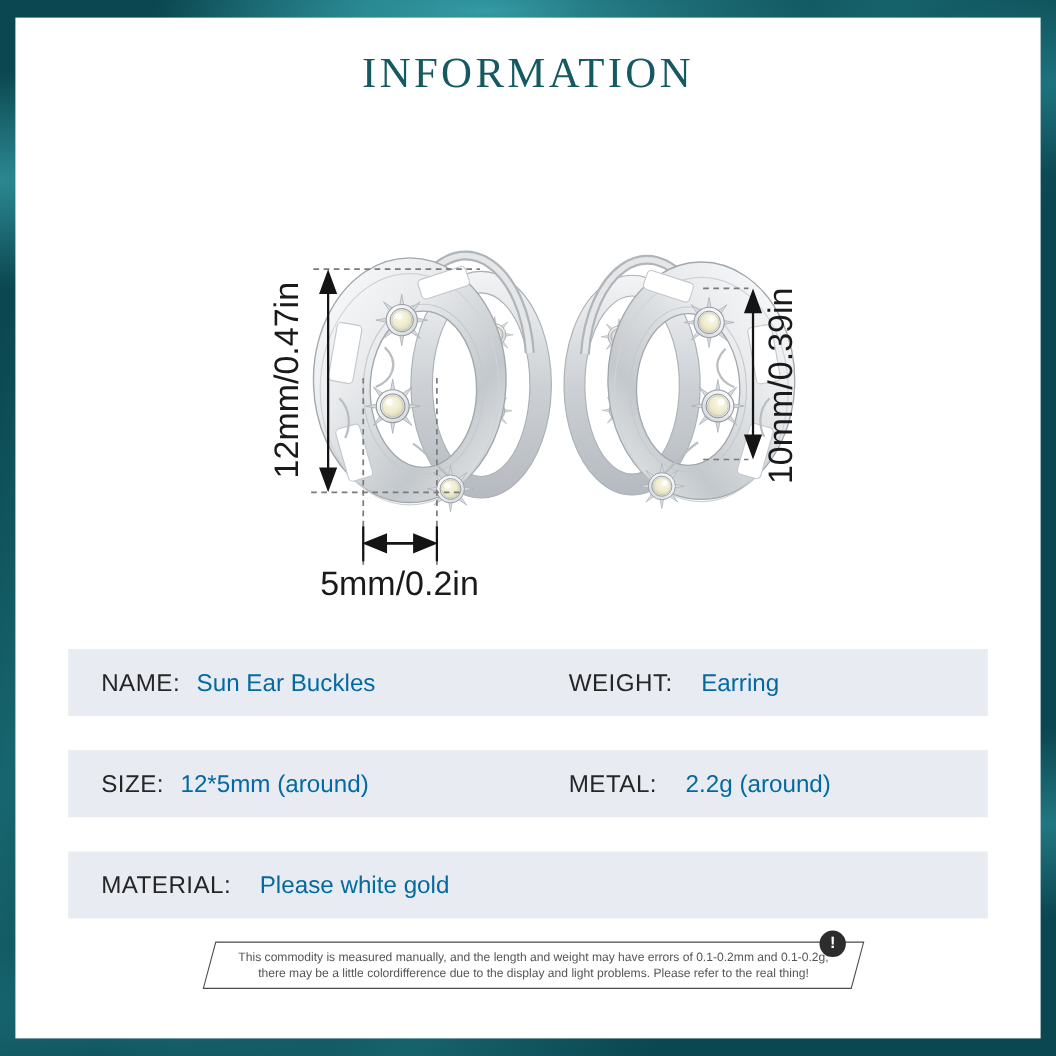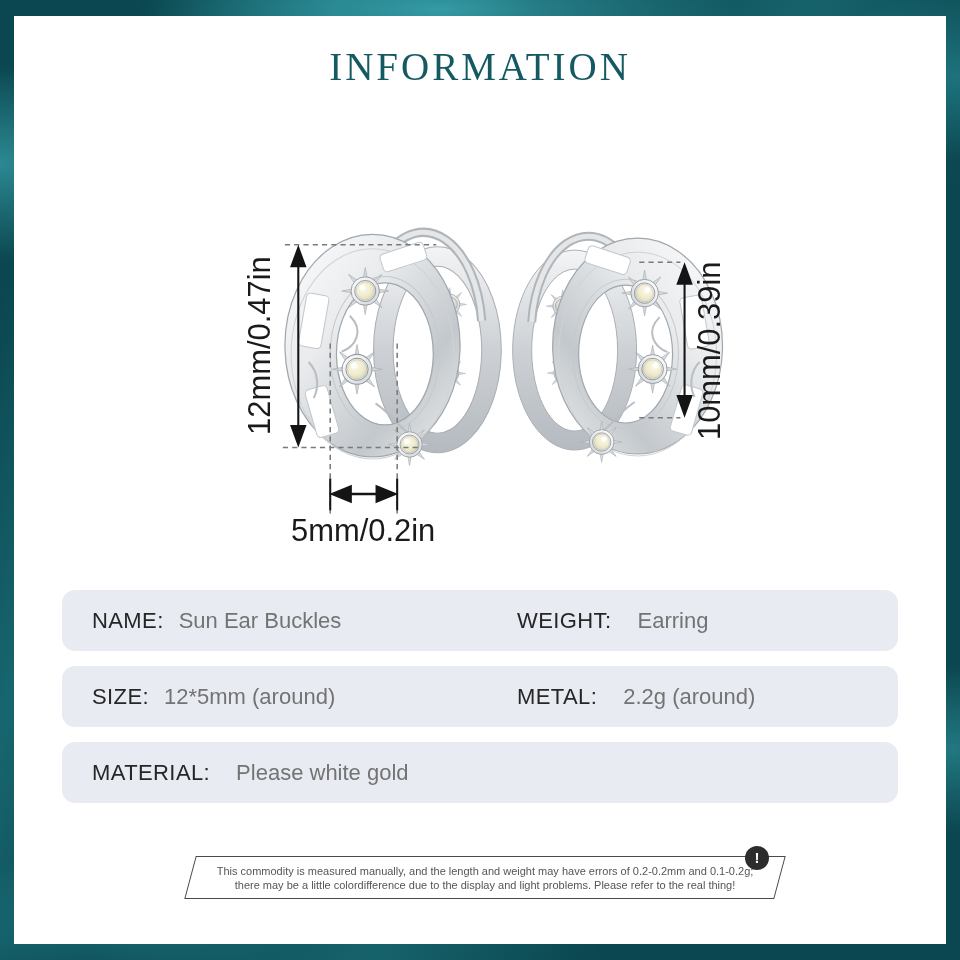--- a/index.html
+++ b/index.html
@@ -25,28 +25,28 @@
   .page-title{position:absolute;left:0;top:28px;width:100%;
     text-align:center;font-family:"Liberation Serif",serif;
     font-size:39px;font-weight:500;letter-spacing:3px;
     color:var(--accent_teal,#155962);}
 
   
   .fig-svg{position:absolute;left:0;top:0;width:960px;height:960px;}
 
   
   .specs{position:absolute;left:48px;top:574px;width:836px;}
-  .spec-row{display:flex;align-items:center;height:61px;margin-bottom:15px;
-    background:var(--row_bg,#e8ecf2);border-radius:13px;
+  .spec-row{display:flex;align-items:center;height:61px;margin-bottom:31px;
+    background:var(--row_bg,#e8ecf2);border-radius:0;
     padding:0 0 0 30px;box-sizing:border-box;}
   .spec-cell{display:flex;align-items:baseline;}
   .cell-left{flex:0 0 425px;}
   .cell-right{flex:1;}
   .spec-label{font-size:22px;color:var(--text_dark,#262626);letter-spacing:.4px;}
-  .spec-value{font-size:22px;color:#737373;margin-left:15px;}
+  .spec-value{font-size:22px;color:#0369a1;margin-left:15px;}
   .cell-right .spec-value{margin-left:26px;}
 
   
   .footer{position:absolute;left:0;top:840px;width:932px;height:43px;}
   .para{position:absolute;left:176px;top:0;width:590px;height:43px;
     background:#ffffff;border:1.5px solid #4a4a4a;box-sizing:border-box;
     transform:skewX(-15deg);}
   .disclaimer{position:absolute;left:186px;top:0;width:570px;height:43px;
     display:flex;flex-direction:column;justify-content:center;align-items:center;
     font-size:11px;line-height:14px;color:var(--disclaimer_text,#555555);
@@ -194,20 +194,20 @@
           <span class="spec-label">MATERIAL:</span>
           <span class="spec-value">Please white gold</span>
         </div>
       </div>
 
     </div>
 
     <div class="footer">
       <div class="para"></div>
       <div class="disclaimer">
-        <div>This commodity is measured manually, and the length and weight may have errors of 0.2-0.2mm and 0.1-0.2g;</div>
+        <div>This commodity is measured manually, and the length and weight may have errors of 0.1-0.2mm and 0.1-0.2g;</div>
         <div>there may be a little colordifference due to the display and light problems. Please refer to the real thing!</div>
       </div>
       <div class="alert-icon">!</div>
     </div>
 
   </div>
 </div>
 
 </body></html>

